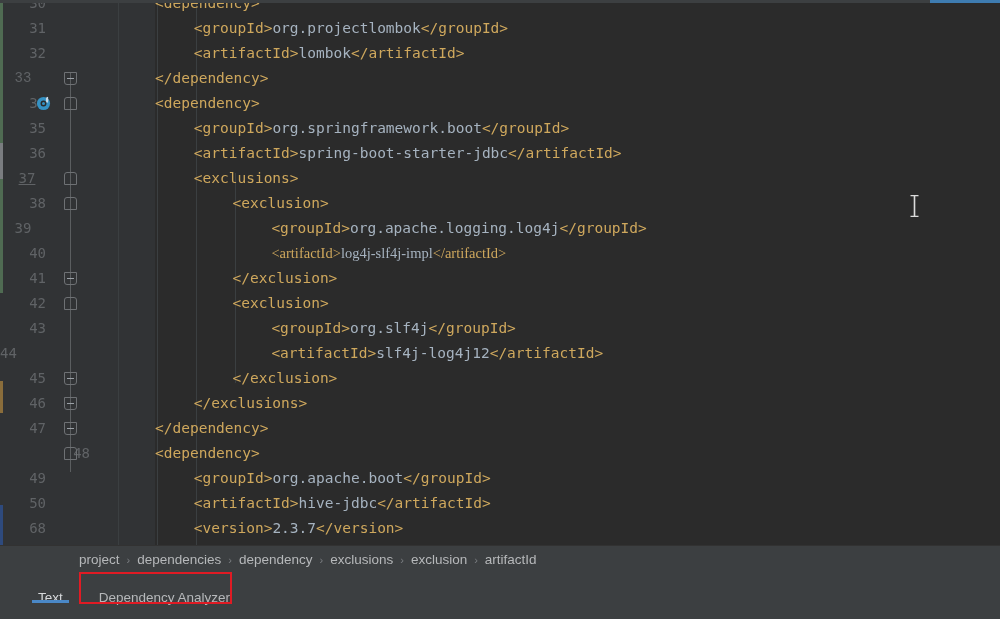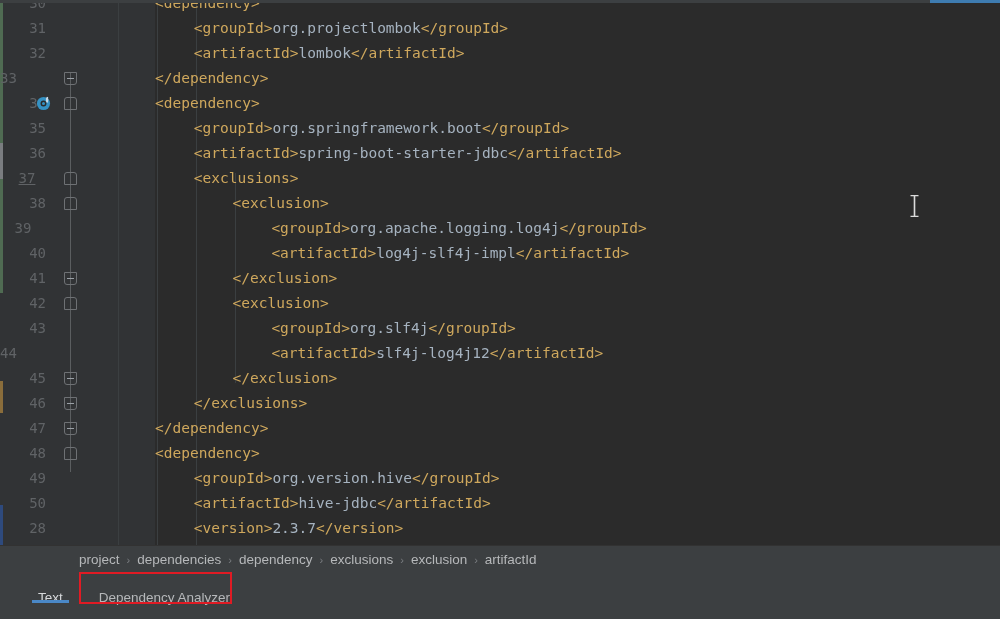--- a/index.html
+++ b/index.html
@@ -259,39 +259,39 @@
 
     <div class="indent-guide" style="left:118px; top:0; height:542px;"></div>
     <div class="indent-guide" style="left:157px; top:0; height:542px;"></div>
     <div class="indent-guide" style="left:196px; top:0; height:542px;"></div>
     <div class="indent-guide" style="left:235px; top:170px; height:210px;"></div>
 
     <div id="line-numbers">
         <div class="line-num" style="top: -12px; left: 0px; width: 46px; text-align: right;">30</div>
         <div class="line-num" style="top: 13px; left: 0px; width: 46px; text-align: right;">31</div>
         <div class="line-num" style="top: 38px; left: 0px; width: 46px; text-align: right;">32</div>
-        <div class="line-num" style="top: 63px; left: 0px; width: 46px; text-align: left;">33</div>
+        <div class="line-num" style="top: 63px; left: 0px; width: 46px; text-align: center; font-family: Liberation Mono, monospace;">33</div>
         <div class="line-num" style="top: 88px; left: 0px; width: 46px; text-align: right;">34</div>
         <div class="line-num" style="top: 113px; left: 0px; width: 46px; text-align: right;">35</div>
         <div class="line-num" style="top: 138px; left: 0px; width: 46px; text-align: right;">36</div>
         <div class="line-num" style="top: 163px; left: 4px; width: 46px; text-align: center; text-decoration: underline;">37</div>
         <div class="line-num" style="top: 188px; left: 0px; width: 46px; text-align: right;">38</div>
         <div class="line-num" style="top: 213px; left: 0px; width: 46px; text-align: center;">39</div>
         <div class="line-num" style="top: 238px; left: 0px; width: 46px; text-align: right;">40</div>
         <div class="line-num" style="top: 263px; left: 0px; width: 46px; text-align: right;">41</div>
         <div class="line-num" style="top: 288px; left: 0px; width: 46px; text-align: right;">42</div>
         <div class="line-num" style="top: 313px; left: 0px; width: 46px; text-align: right;">43</div>
         <div class="line-num" style="top: 338px; left: 0px; width: 46px; text-align: left;">44</div>
         <div class="line-num" style="top: 363px; left: 0px; width: 46px; text-align: right;">45</div>
         <div class="line-num" style="top: 388px; left: 0px; width: 46px; text-align: right;">46</div>
         <div class="line-num" style="top: 413px; left: 0px; width: 46px; text-align: right;">47</div>
-        <div class="line-num" style="top: 438px; left: 0px; width: 46px; text-align: right;">48</div>
+        <div class="line-num" style="top: 438px; left: 0px; width: 46px; text-align: right; padding-left: 44px;">48</div>
         <div class="line-num" style="top: 463px; left: 0px; width: 46px; text-align: right;">49</div>
         <div class="line-num" style="top: 488px; left: 0px; width: 46px; text-align: right;">50</div>
-        <div class="line-num" style="top: 513px; left: 0px; width: 46px; text-align: right;">28</div>
+        <div class="line-num" style="top: 513px; left: 0px; width: 46px; text-align: right;">68</div>
         <div class="line-num" style="top: 538px; left: 0px; width: 46px; text-align: right;">52</div>
       </div>
 
     <div id="fold-markers">
         <div class="fold-line" style="top: 69px; height: 400px;"></div>
         <div class="fold-marker end" style="top: 69px;"></div>
         <div class="fold-marker start" style="top: 94px;"></div>
         <div class="fold-marker start" style="top: 169px;"></div>
         <div class="fold-marker start" style="top: 194px;"></div>
         <div class="fold-marker end" style="top: 269px;"></div>
@@ -316,30 +316,30 @@
         <div class="code-line" style="top: -12px; left: 155px;"><span class="tag">&lt;dependency&gt;</span></div>
         <div class="code-line" style="top: 13px; left: 193.8px;"><span class="tag">&lt;groupId&gt;</span><span class="txt">org.projectlombok</span><span class="tag">&lt;/groupId&gt;</span></div>
         <div class="code-line" style="top: 38px; left: 193.8px;"><span class="tag">&lt;artifactId&gt;</span><span class="txt">lombok</span><span class="tag">&lt;/artifactId&gt;</span></div>
         <div class="code-line" style="top: 63px; left: 155px;"><span class="tag">&lt;/dependency&gt;</span></div>
         <div class="code-line" style="top: 88px; left: 155px;"><span class="tag">&lt;dependency&gt;</span></div>
         <div class="code-line" style="top: 113px; left: 193.8px;"><span class="tag">&lt;groupId&gt;</span><span class="txt">org.springframework.boot</span><span class="tag">&lt;/groupId&gt;</span></div>
         <div class="code-line" style="top: 138px; left: 193.8px;"><span class="tag">&lt;artifactId&gt;</span><span class="txt">spring-boot-starter-jdbc</span><span class="tag">&lt;/artifactId&gt;</span></div>
         <div class="code-line" style="top: 163px; left: 193.8px;"><span class="tag">&lt;exclusions&gt;</span></div>
         <div class="code-line" style="top: 188px; left: 232.6px;"><span class="tag">&lt;exclusion&gt;</span></div>
         <div class="code-line" style="top: 213px; left: 271.4px;"><span class="tag">&lt;groupId&gt;</span><span class="txt">org.apache.logging.log4j</span><span class="tag">&lt;/groupId&gt;</span></div>
-        <div class="code-line" style="top: 238px; left: 271.4px;"><span class="tag">&lt;artifactId&gt;</span><span class="txt">log4j-slf4j-impl</span><span class="tag">&lt;/artifactId&gt;</span></div>
+        <div class="code-line" style="top: 238px; left: 271.4px; font-family: Liberation Serif, serif;"><span class="tag">&lt;artifactId&gt;</span><span class="txt">log4j-slf4j-impl</span><span class="tag">&lt;/artifactId&gt;</span></div>
         <div class="code-line" style="top: 263px; left: 232.6px;"><span class="tag">&lt;/exclusion&gt;</span></div>
         <div class="code-line" style="top: 288px; left: 232.6px;"><span class="tag">&lt;exclusion&gt;</span></div>
         <div class="code-line" style="top: 313px; left: 271.4px;"><span class="tag">&lt;groupId&gt;</span><span class="txt">org.slf4j</span><span class="tag">&lt;/groupId&gt;</span></div>
         <div class="code-line" style="top: 338px; left: 271.4px;"><span class="tag">&lt;artifactId&gt;</span><span class="txt">slf4j-log4j12</span><span class="tag">&lt;/artifactId&gt;</span></div>
         <div class="code-line" style="top: 363px; left: 232.6px;"><span class="tag">&lt;/exclusion&gt;</span></div>
         <div class="code-line" style="top: 388px; left: 193.8px;"><span class="tag">&lt;/exclusions&gt;</span></div>
         <div class="code-line" style="top: 413px; left: 155px;"><span class="tag">&lt;/dependency&gt;</span></div>
         <div class="code-line" style="top: 438px; left: 155px;"><span class="tag">&lt;dependency&gt;</span></div>
-        <div class="code-line" style="top: 463px; left: 193.8px;"><span class="tag">&lt;groupId&gt;</span><span class="txt">org.version.hive</span><span class="tag">&lt;/groupId&gt;</span></div>
+        <div class="code-line" style="top: 463px; left: 193.8px;"><span class="tag">&lt;groupId&gt;</span><span class="txt">org.apache.boot</span><span class="tag">&lt;/groupId&gt;</span></div>
         <div class="code-line" style="top: 488px; left: 193.8px;"><span class="tag">&lt;artifactId&gt;</span><span class="txt">hive-jdbc</span><span class="tag">&lt;/artifactId&gt;</span></div>
         <div class="code-line" style="top: 513px; left: 193.8px;"><span class="tag">&lt;version&gt;</span><span class="txt">2.3.7</span><span class="tag">&lt;/version&gt;</span></div>
         <div class="code-line" style="top: 538px; left: 193.8px;"></div>
       </div>
 
     <div class="ibeam" id="ibeam-cursor" style="left: 910px; top: 192px;">
       <svg viewBox="0 0 9 22" width="9" height="22">
         <path d="M0.5 0.5 H8.5 M4.5 0.5 V21.5 M0.5 21.5 H8.5" stroke="#dcdcdc" stroke-width="1.6" fill="none"></path>
       </svg>
     </div>

